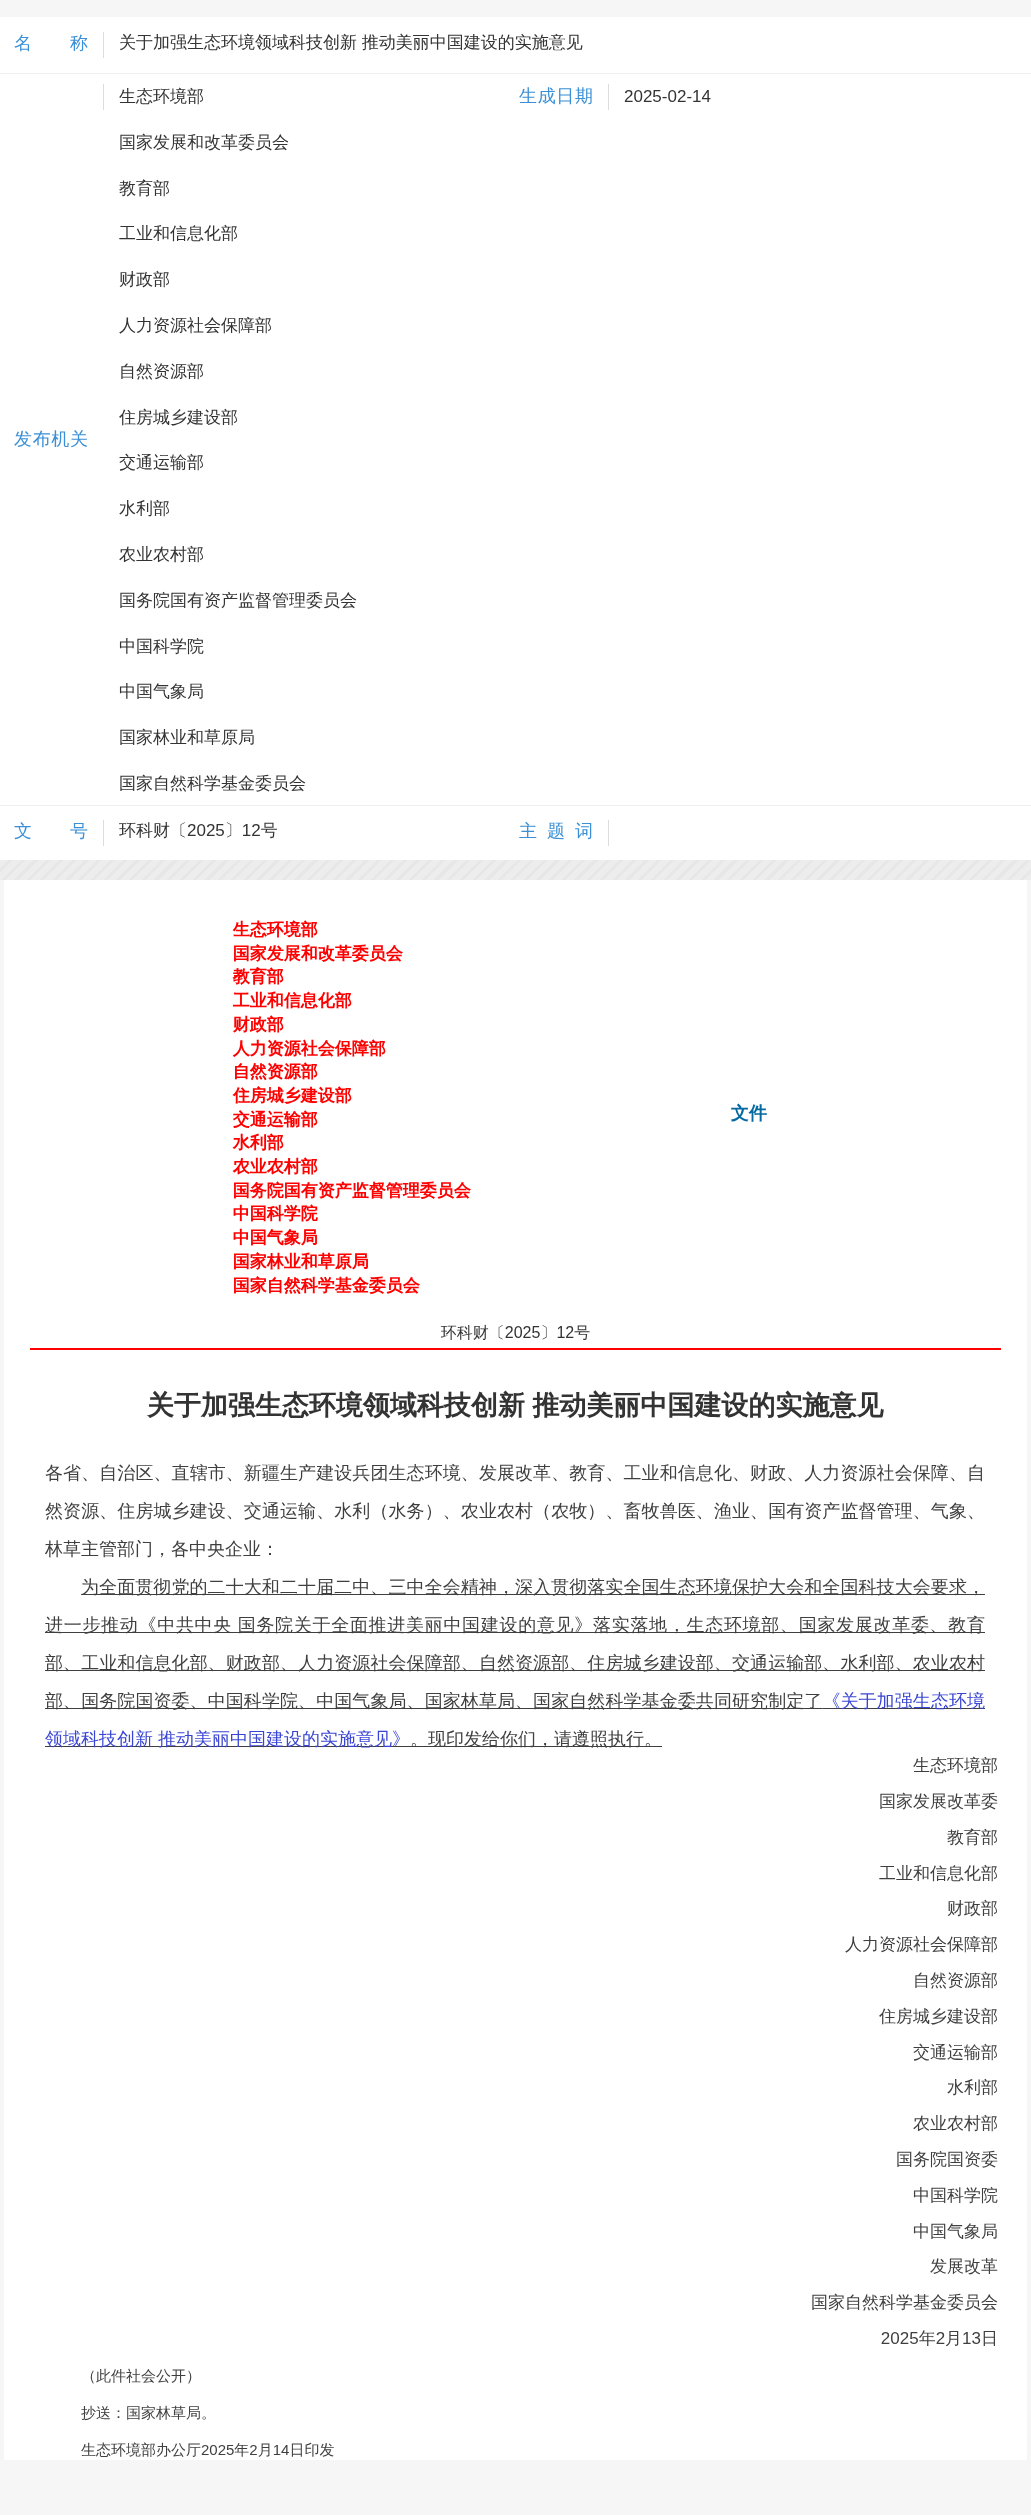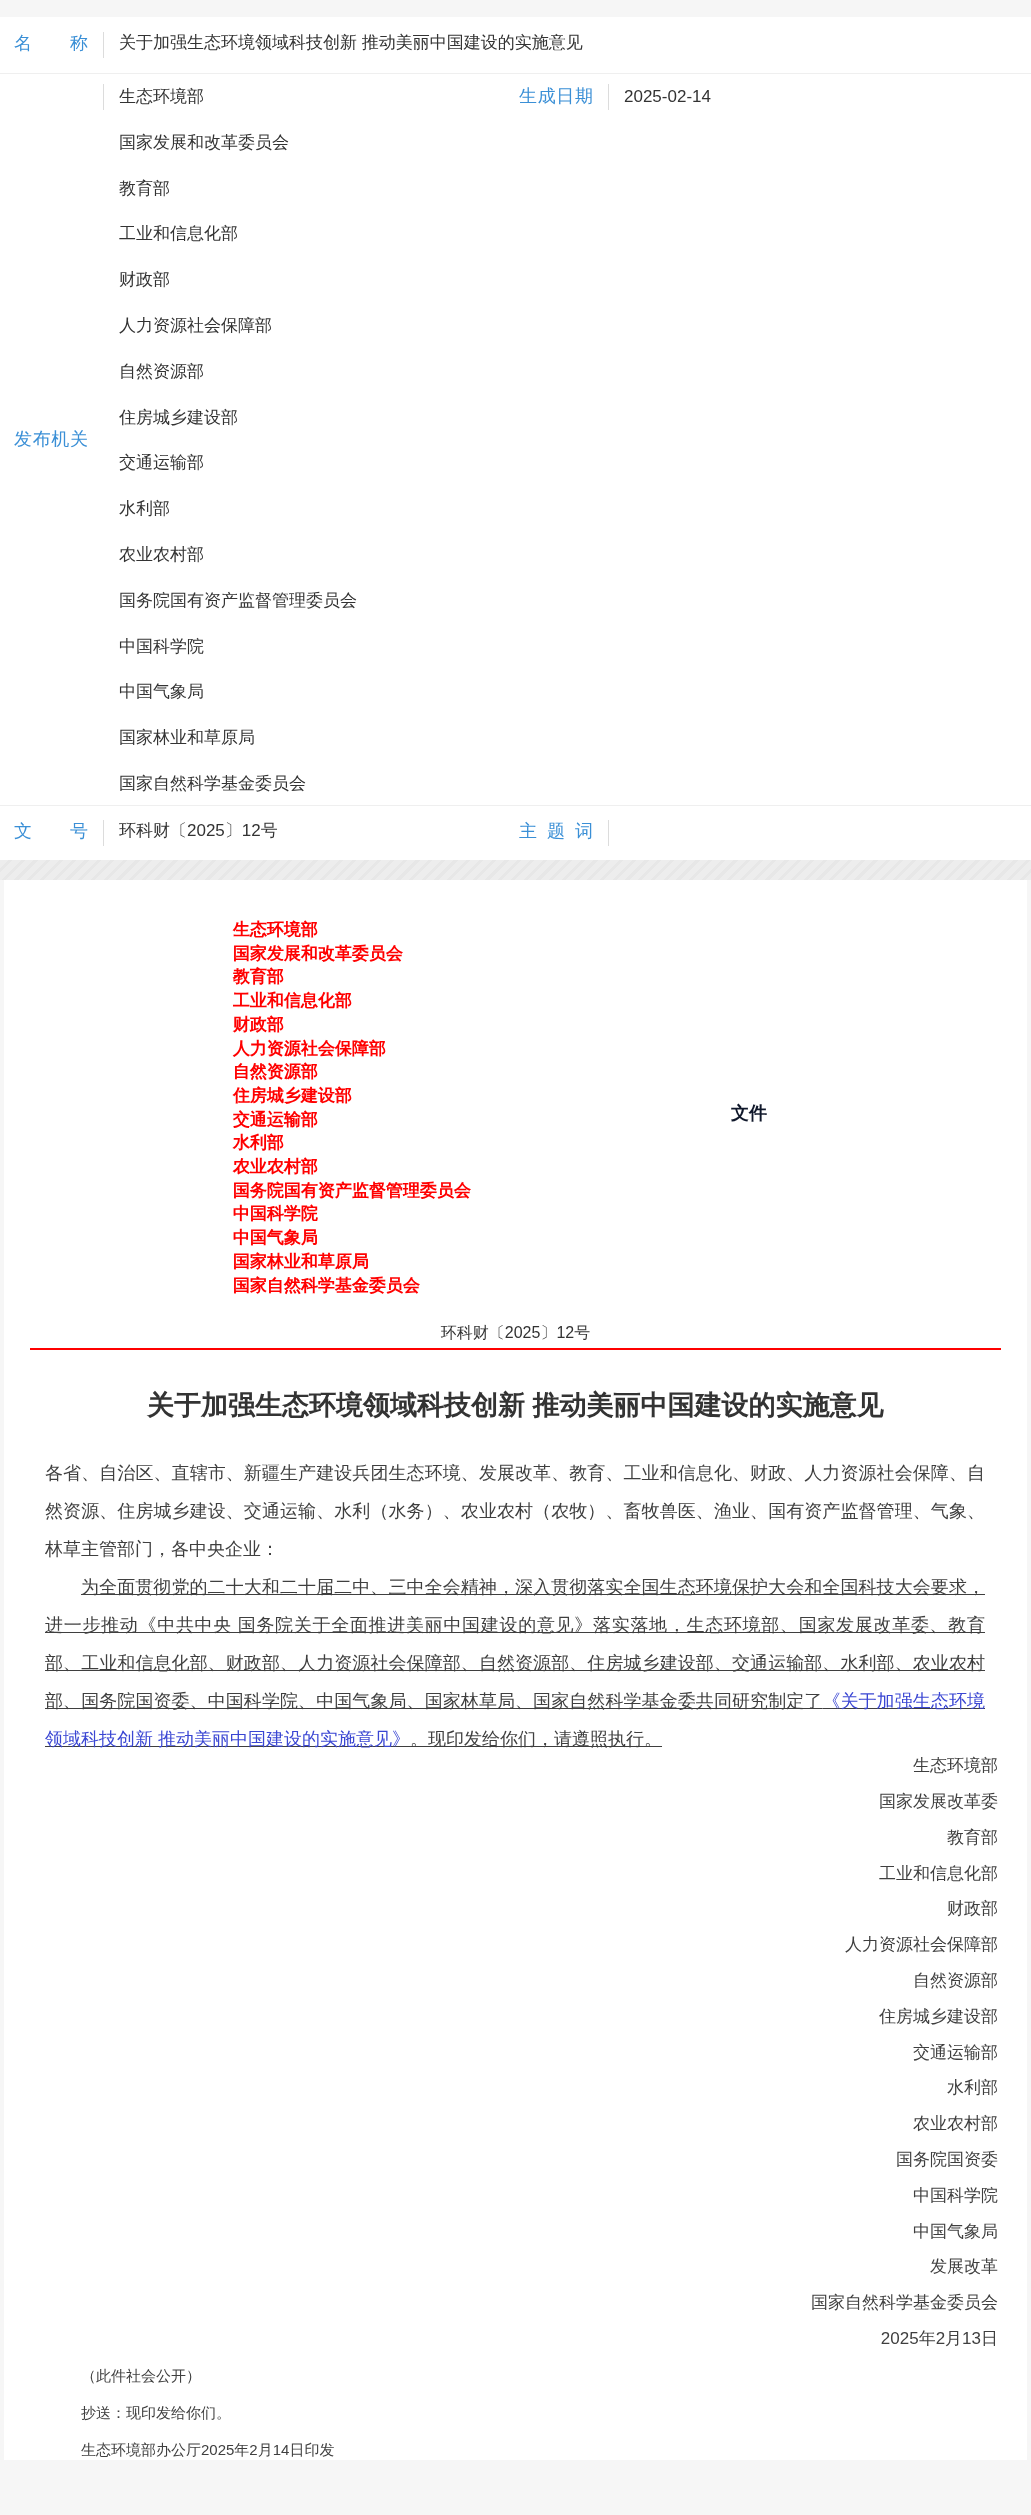--- a/index.html
+++ b/index.html
@@ -35,21 +35,21 @@
   .issuer-item{line-height:45.8px;font-size:17px;color:#333;}
   
   .gap{height:20px;background:repeating-linear-gradient(135deg,#ededed 0 6px,#e7e7e7 6px 9px);}
   
   .doc-panel{
     margin:0 4px;background:#fff;height:1580px;box-sizing:border-box;
     position:relative;padding-top:38px;
   }
   .red-list{margin-left:229px;}
   .red-item{font-size:17px;font-weight:bold;color:#ff0000;line-height:23.7px;white-space:nowrap;}
-  .wenjian{position:absolute;left:727px;top:221px;font-size:18px;font-weight:bold;color:#0f172a;}
+  .wenjian{position:absolute;left:727px;top:221px;font-size:18px;font-weight:bold;color:#0369a1;}
   .doc-number{margin-top:25px;text-align:center;font-size:16px;color:#333;line-height:22px;}
   .red-rule{margin:4px 26px 0 26px;border:none;border-top:2px solid #ff0000;height:0;}
   .doc-title{margin:36px 30px 0 30px;text-align:center;font-size:27px;font-weight:bold;color:#333;line-height:38px;}
   .para{margin:0 42px 0 41px;font-size:18px;color:#3f3f3f;line-height:38px;text-align:justify;}
   .para.first{margin-top:30px;}
   .para.indent{text-indent:2em;text-decoration:underline;}
   .doc-link{color:#3a46d3;text-decoration:none;cursor:pointer;}
   .signatures{margin-top:-10px;padding-right:29px;text-align:right;}
   .sign-item{line-height:35.8px;font-size:17px;color:#3f3f3f;}
   .sign-date{padding-right:29px;text-align:right;line-height:35.8px;font-size:17px;color:#3f3f3f;}
@@ -153,16 +153,16 @@
       <div class="sign-item">农业农村部</div>
       <div class="sign-item">国务院国资委</div>
       <div class="sign-item">中国科学院</div>
       <div class="sign-item">中国气象局</div>
       <div class="sign-item">发展改革</div>
       <div class="sign-item">国家自然科学基金委员会</div>
     </div>
   <div class="sign-date">2025年2月13日</div>
   <div class="doc-footer">
     <div class="foot-line">（此件社会公开）</div>
-    <div class="foot-line">抄送：现印发给你们。</div>
+    <div class="foot-line">抄送：国家林草局。</div>
     <div class="foot-line">生态环境部办公厅2025年2月14日印发</div>
   </div>
 </section>
 
 </body></html>

